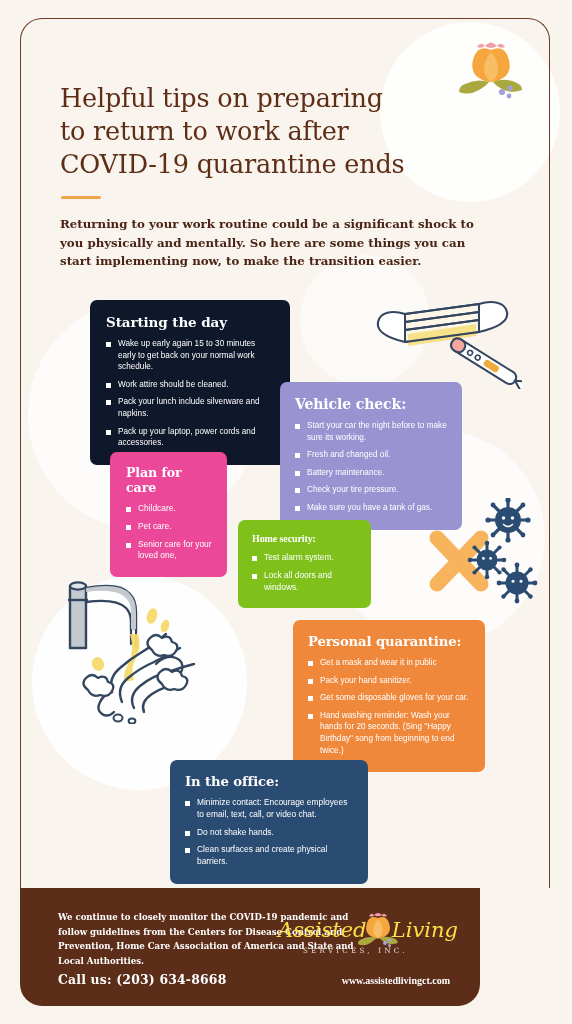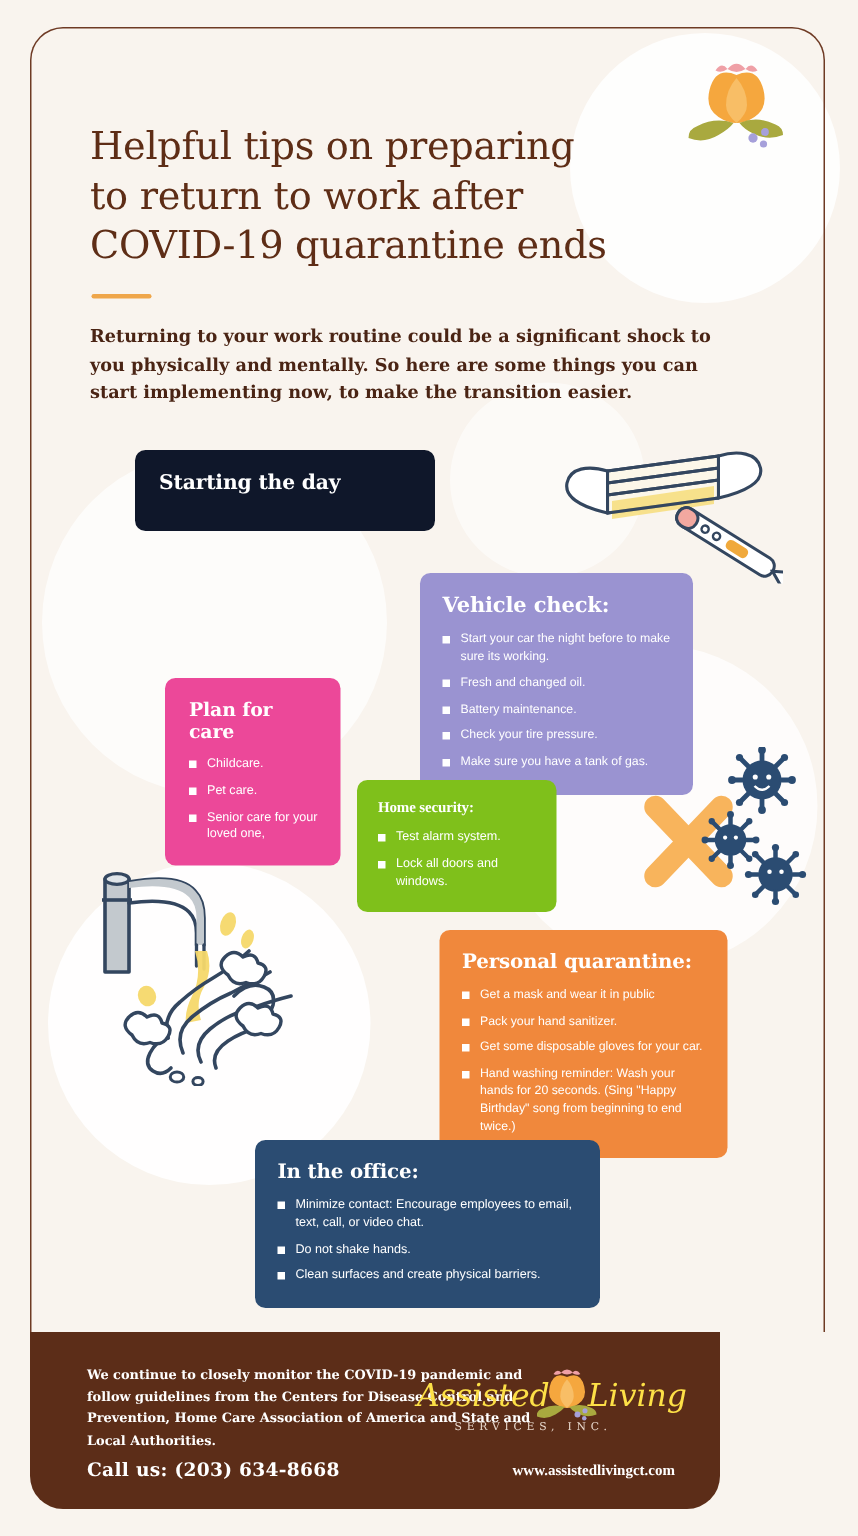--- a/index.html
+++ b/index.html
@@ -94,21 +94,21 @@
   #card-plan li{font-size:8.4px;line-height:11.8px;}
 
   #card-home{left:238px;top:520px;width:133px;padding:13px 13px 15px 14px;background:#7FC01B;}
   #card-home h3{font-size:10px;font-family:Liberation Serif, serif;}
   #card-home li{font-size:8.4px;line-height:11.8px;}
 
   #card-personal{left:293px;top:620px;width:192px;padding:14px 14px 16px 15px;background:#F0883C;}
   #card-personal h3{font-size:13.2px;}
   #card-personal li{font-size:8.2px;line-height:11.6px;}
 
-  #card-office{left:170px;top:760px;width:230px;padding:14px 14px 16px 15px;background:#2B4C72;}
+  #card-office{left:170px;top:760px;width:198px;padding:14px 14px 16px 15px;background:#2B4C72;}
   #card-office h3{font-size:13.2px;}
   #card-office li{font-size:8.4px;line-height:11.8px;}
 
   
   #footer{
     position:absolute;left:20px;top:888px;width:460px;height:118px;
     background:#5C2D18;
     border-radius:0 0 22px 22px;
     box-sizing:border-box;
   }
@@ -339,20 +339,26 @@
       </g>
       <g fill="none" stroke="#33465F" stroke-width="2">
         <ellipse cx="66" cy="146" rx="4.5" ry="3.4"></ellipse>
         <ellipse cx="80" cy="149" rx="3.4" ry="2.6"></ellipse>
       </g>
     </svg>
   </div>
 
   <div class="card" id="card-starting">
     <h3>Starting the day</h3>
+    <ul>
+      <li>Wake up early again 15 to 30 minutes early to get back on your normal work schedule.</li>
+      <li>Work attire should be cleaned.</li>
+      <li>Pack your lunch include silverware and napkins.</li>
+      <li>Pack up your laptop, power cords and accessories.</li>
+    </ul>
   </div>
 
   <div class="card" id="card-vehicle">
     <h3>Vehicle check:</h3>
     <ul>
       <li>Start your car the night before to make sure its working.</li>
       <li>Fresh and changed oil.</li>
       <li>Battery maintenance.</li>
       <li>Check your tire pressure.</li>
       <li>Make sure you have a tank of gas.</li>

